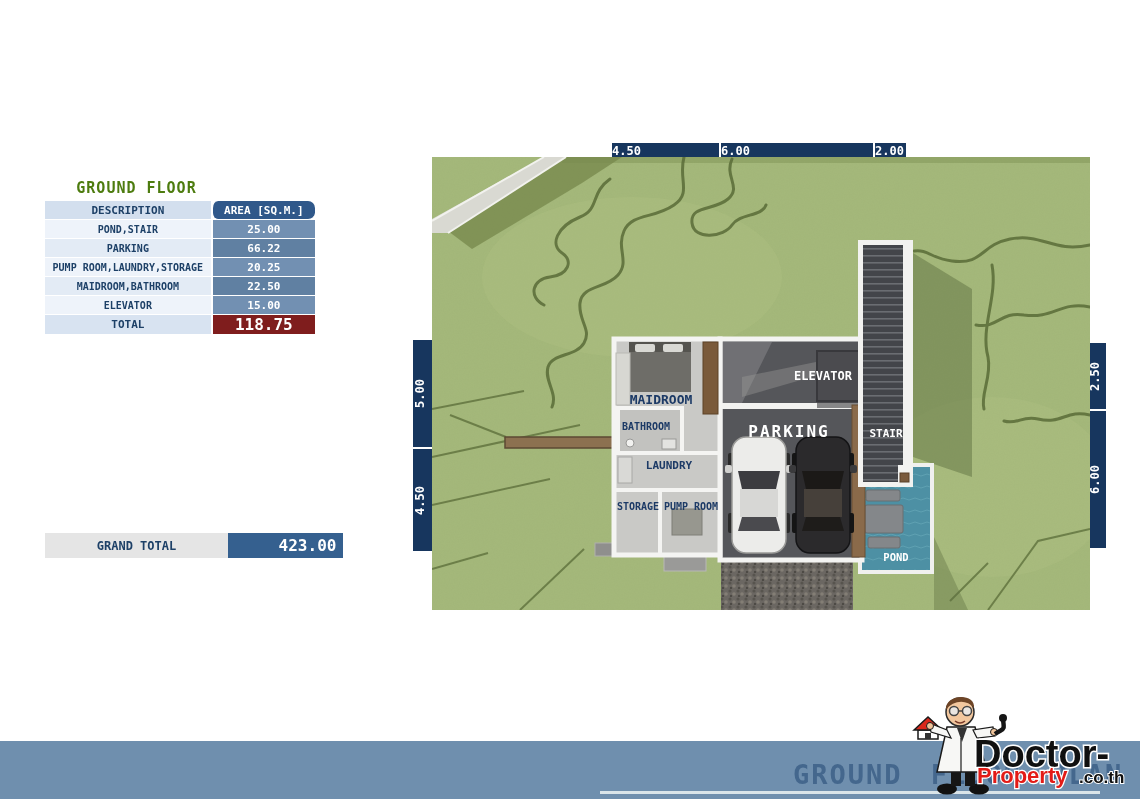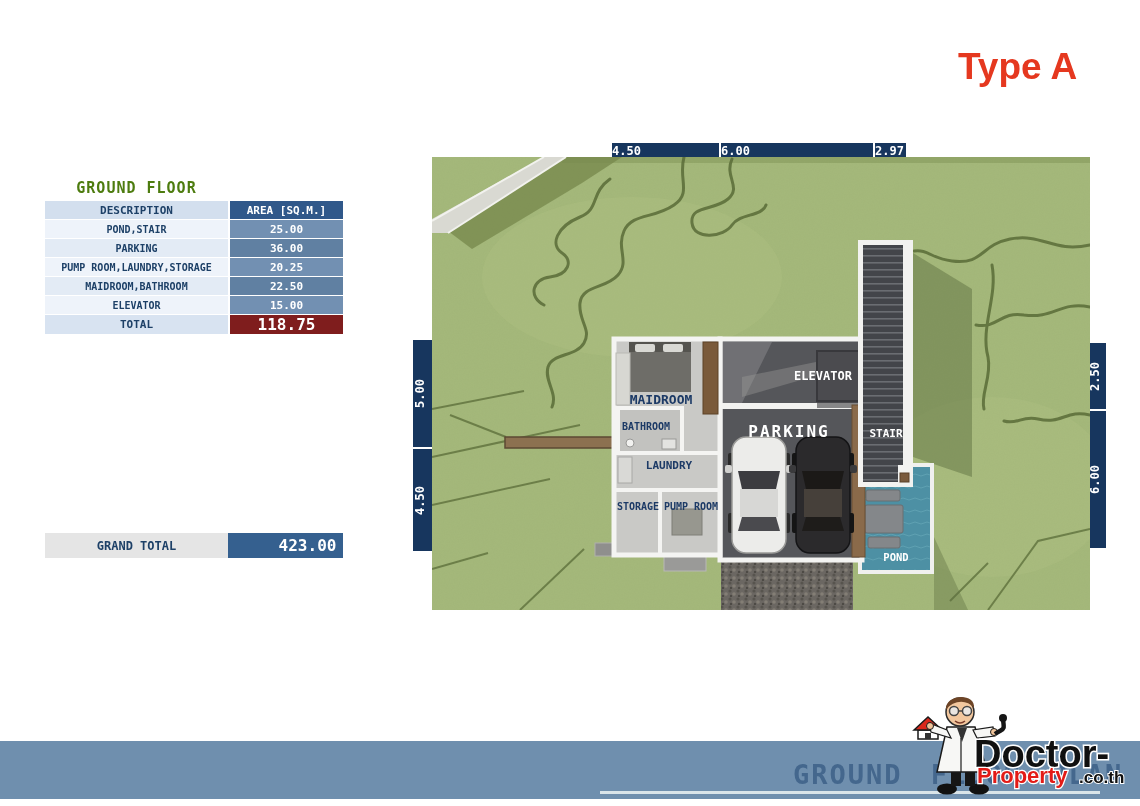--- a/index.html
+++ b/index.html
@@ -8,28 +8,28 @@
           font-family:"DejaVu Sans Mono", monospace; }
   .abs { position:absolute; }
 
   
   .type-title { left:958px; top:46px; font-family:"Liberation Sans", sans-serif;
                 font-weight:bold; font-size:37px; color:#e5381f; letter-spacing:0; }
 
   
   .table-title { left:45px; top:179px; width:183px; text-align:center;
                  font-weight:bold; font-size:15px; letter-spacing:1px; color:#4d7c0f; }
-  .t-row { position:absolute; left:45px; width:298px; height:19px; display:flex; }
+  .t-row { position:absolute; left:45px; width:270px; height:19px; display:flex; }
   .t-desc { width:183px; display:flex; align-items:center; justify-content:center;
             font-weight:bold; font-size:10px; color:#1d4067; border-bottom:1px solid #fff; }
   .t-area { width:115px; display:flex; align-items:center; justify-content:center;
             font-weight:bold; font-size:11px; color:#fff; border-left:2px solid #fff;
             border-bottom:1px solid #fff; }
   .hdr .t-desc { background:#d3dfee; font-size:11px; }
-  .hdr .t-area { background:#30588a; }
+  .hdr .t-area { background:#30588a;border-radius:7px; }
   .odd .t-desc { background:#eef3fa; }
   .odd .t-area { background:#7290b2; }
   .even .t-desc { background:#e3ebf5; }
   .even .t-area { background:#6080a2; }
   .ttl .t-desc { background:#d8e3f1; font-size:11px; }
   .ttl .t-area { background:#7f1d1d; font-size:16px; }
 
   
   .grand { left:45px; top:533px; width:298px; height:25px; display:flex; }
   .g-label { width:183px; background:#e5e5e5; display:flex; align-items:center;
@@ -53,36 +53,35 @@
   .logo { left:903px; top:690px; width:237px; height:112px; z-index:5; }
 
   svg text.plabel { font-family:"DejaVu Sans Mono", monospace; font-weight:bold; }
   svg text.brand  { font-family:"Liberation Sans", sans-serif; font-weight:bold; }
 </style>
 </head>
 <body>
 
 <div class="page">
 
-  <div class="abs type-title">Type A</div>
 
   <div class="abs table-title">GROUND FLOOR</div>
 
   <div>
     <div class="t-row hdr" style="top:201px">
       <div class="t-desc">DESCRIPTION</div>
       <div class="t-area">AREA [SQ.M.]</div>
     </div>
     <div class="t-row odd" style="top:220px">
       <div class="t-desc">POND,STAIR</div>
       <div class="t-area">25.00</div>
     </div>
     <div class="t-row even" style="top:239px">
       <div class="t-desc">PARKING</div>
-      <div class="t-area">36.00</div>
+      <div class="t-area">66.22</div>
     </div>
     <div class="t-row odd" style="top:258px">
       <div class="t-desc">PUMP ROOM,LAUNDRY,STORAGE</div>
       <div class="t-area">20.25</div>
     </div>
     <div class="t-row even" style="top:277px">
       <div class="t-desc">MAIDROOM,BATHROOM</div>
       <div class="t-area">22.50</div>
     </div>
     <div class="t-row odd" style="top:296px">
@@ -100,21 +99,21 @@
     <div class="g-value">423.00</div>
   </div>
 
   <div class="dim" style="left:612px;top:143px;width:107px;height:15px">
       <span>4.50</span>
     </div>
   <div class="dim" style="left:721px;top:143px;width:152px;height:15px">
       <span>6.00</span>
     </div>
   <div class="dim" style="left:875px;top:143px;width:31px;height:15px">
-      <span>2.97</span>
+      <span>2.00</span>
     </div>
 
   <div class="dim" style="left:413px;top:340px;width:19px;height:107px">
       <span class="vtext">5.00</span>
     </div>
   <div class="dim" style="left:413px;top:449px;width:19px;height:102px">
       <span class="vtext">4.50</span>
     </div>
 
   <div class="dim" style="left:1088px;top:343px;width:18px;height:66px">

